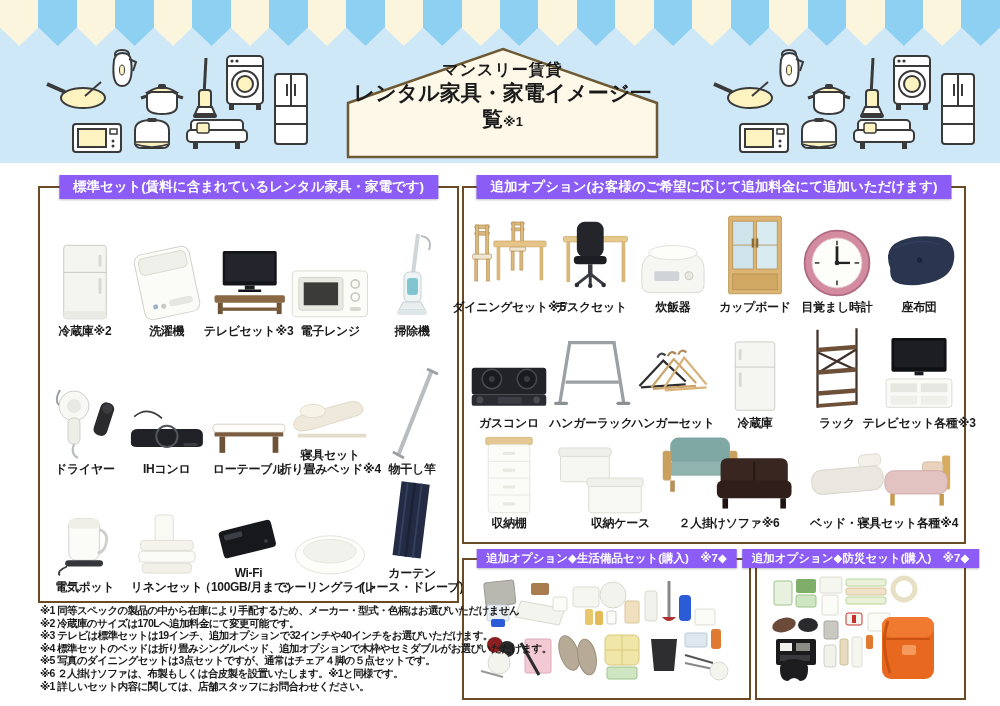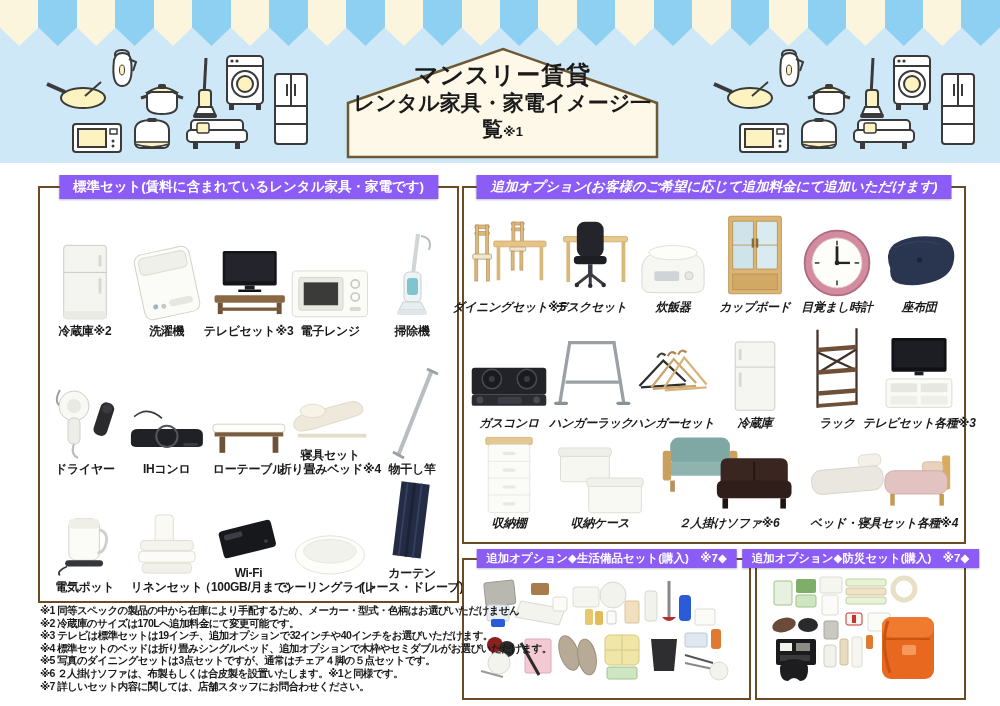--- a/index.html
+++ b/index.html
@@ -13,31 +13,31 @@
   .awning{position:absolute;left:0;top:0;width:1000px;height:163px;background:#cfe8f8;}
   .awning-stripes{position:absolute;left:0;top:0;width:1000px;height:46px;
     background:repeating-linear-gradient(90deg,#faf5dc 0 38.46px,#8ed0f2 38.46px 76.92px);}
   .awning-icons{position:absolute;top:46px;width:252px;height:110px;}
   .awning-icons.left{left:45px;} .awning-icons.right{left:712px;}
   .ap{position:absolute;}
   .ap svg{display:block;}
   
   .title-house{position:absolute;left:345px;top:46px;width:315px;height:114px;}
   .title-text{position:absolute;left:345px;top:60px;width:315px;text-align:center;line-height:1.25;}
-  .title-text .l1{font-size:24px;font-weight:bold;letter-spacing:1px;}
+  .title-text .l1{font-size:16px;font-weight:bold;letter-spacing:1px;}
   .title-text .l2{font-size:21px;font-weight:bold;letter-spacing:0px;}
   .title-text .note{font-size:13px;font-weight:bold;}
   
   .panel{position:absolute;border:2px solid #6b4a26;background:#fff;}
   .panel-header{position:absolute;left:50%;transform:translateX(-50%);top:-13px;
     background:#8b5cf6;color:#fff;font-weight:bold;white-space:nowrap;
     padding:3px 14px;font-size:13.5px;box-shadow:0 1px 2px rgba(0,0,0,.25);}
   .panel-header.small{font-size:11.5px;padding:2px 10px;top:-11px;}
   #standard-panel{left:38px;top:186px;width:417px;height:413px;}
-  #options-panel{left:462px;top:186px;width:500px;height:354px;font-style:italic;}
+  #options-panel{left:462px;top:186px;width:500px;height:354px;}
   #living-panel{left:462px;top:558px;width:285px;height:138px;}
   #bousai-panel{left:755px;top:558px;width:207px;height:138px;}
   .rows{position:absolute;inset:10px 4px 4px 4px;display:flex;flex-direction:column;}
   .row{display:flex;}
   .cell{flex:1;display:flex;flex-direction:column;align-items:center;justify-content:flex-end;min-width:0;}
   .img{flex:1;display:flex;align-items:flex-end;justify-content:center;width:100%;}
   .lbl{font-size:12px;font-weight:bold;text-align:center;line-height:1.18;letter-spacing:-0.3px;white-space:nowrap;}
   .lbl .l2{display:block;text-align:center;}
   .lbl .l2:empty{display:none;}
   
@@ -628,21 +628,21 @@
               <g fill="#e9e9e2">
                 <rect x="27" y="21" width="16" height="4" rx="2"></rect>
                 <rect x="27" y="42" width="16" height="4" rx="2"></rect>
                 <rect x="27" y="63" width="16" height="4" rx="2"></rect>
                 <rect x="27" y="84" width="16" height="4" rx="2"></rect>
               </g>
             </svg>
           </span>
         <span class="lbl"><span>収納棚</span></span>
       </div>
-      <div class="cell" style="flex:0 0 100px;">
+      <div class="cell" style="flex:0 0 100px;align-items:flex-end;">
         <span class="img">
             <svg width="94" height="76" viewBox="0 0 100 80" aria-hidden="true">
               <rect x="8" y="12" width="52" height="32" rx="3" fill="#f7f7f2" stroke="#dcdcd4"></rect>
               <rect x="6" y="8" width="56" height="9" rx="3" fill="#efefe9" stroke="#dcdcd4"></rect>
               <rect x="38" y="44" width="56" height="33" rx="3" fill="#f9f9f4" stroke="#dcdcd4"></rect>
               <rect x="36" y="40" width="60" height="9" rx="3" fill="#f1f1eb" stroke="#dcdcd4"></rect>
             </svg>
           </span>
         <span class="lbl"><span>収納ケース</span></span>
       </div>
@@ -778,14 +778,14 @@
   </div>
 </div>
 
 <div class="footnotes">
   <div>※1 同等スペックの製品の中から在庫により手配するため、メーカー・型式・色柄はお選びいただけません</div>
   <div>※2 冷蔵庫のサイズは170Lへ追加料金にて変更可能です。</div>
   <div>※3 テレビは標準セットは19インチ、追加オプションで32インチや40インチをお選びいただけます。</div>
   <div>※4 標準セットのベッドは折り畳みシングルベッド、追加オプションで木枠やセミダブルがお選びいただけます。</div>
   <div>※5 写真のダイニングセットは3点セットですが、通常はチェア４脚の５点セットです。</div>
   <div>※6 ２人掛けソファは、布製もしくは合皮製を設置いたします。※1と同様です。</div>
-  <div>※7 詳しいセット内容に関しては、店舗スタッフにお問合わせください。</div>
+  <div>※1 詳しいセット内容に関しては、店舗スタッフにお問合わせください。</div>
 </div>
 
 </body></html>

